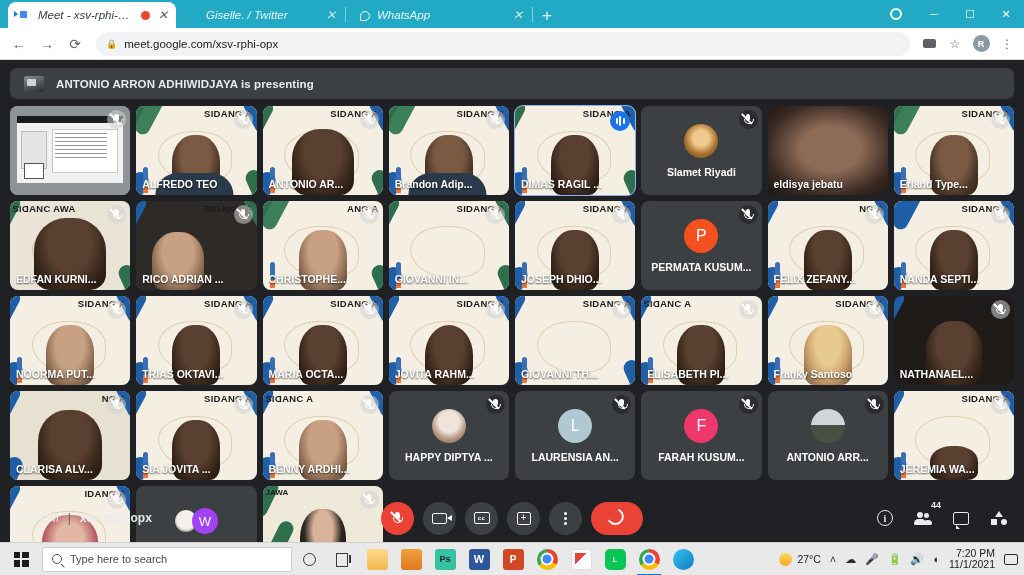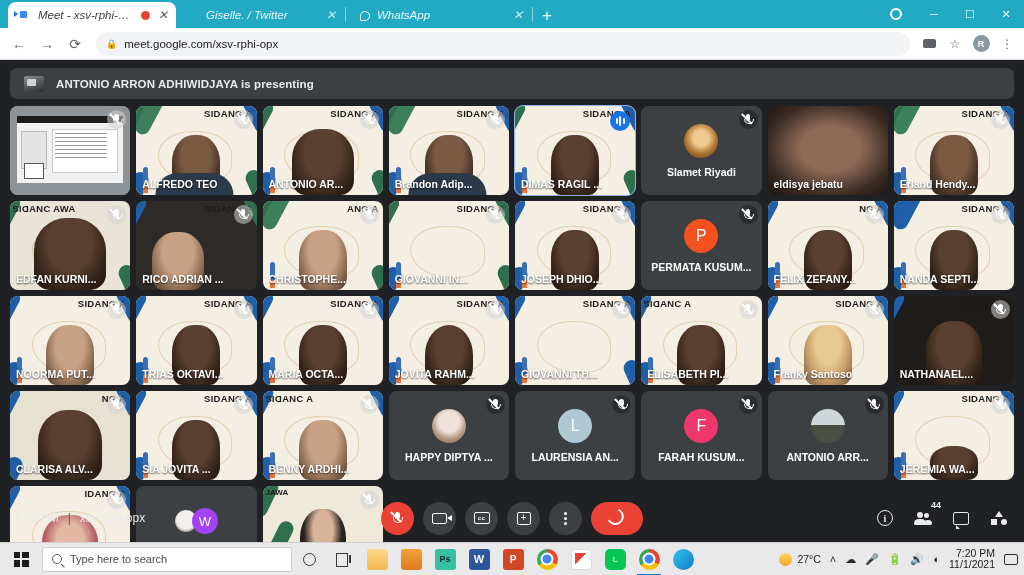--- a/index.html
+++ b/index.html
@@ -228,21 +228,21 @@
       background:radial-gradient(ellipse at 50% 32%, #d8b39a 0 30%, #2c2521 58%, #141110 100%);
       border-radius:44% 44% 16% 16%;}
 
   
   .meetbar {
     position:absolute; left:0; right:0; bottom:0; height:48px;
     display:flex; align-items:center; padding: 0 14px;
   }
   .meet-time { color:#e8eaed; font-size:12px; display:flex; align-items:center; gap:9px; }
   .meet-time .bar { color:#5f6368; }
-  .meet-code { font-weight:normal; }
+  .meet-code { font-weight:bold; }
   .center-ctrls { position:absolute; left:50%; transform:translateX(-50%); display:flex; align-items:center; gap:9px; }
   .rbtn { width:33px;height:33px;border-radius:50%;background:#3c4043;display:flex;align-items:center;justify-content:center; }
   .rbtn.red { background:#ea4335; }
   .hang { width:52px;height:33px;border-radius:17px;background:#ea4335;display:flex;align-items:center;justify-content:center; }
   .phone-glyph{ width:17px;height:11px; position:relative; }
   .phone-glyph::before{
     content:""; position:absolute; inset:0;
     border:2.6px solid #fff; border-bottom:none;
     border-radius: 11px 11px 0 0;
     transform: rotate(133deg);
@@ -492,21 +492,21 @@
         <div class="vbg">
             <span class="blob bL1"></span>
             <span class="blob bL2"></span>
             <span class="blob bR1"></span>
             <span class="blob bB1"></span>
             <span class="swirl"></span>
             <span class="pen"></span>
           <span class="sidang">SIDANG A</span>
           <span class="head"></span>
         </div>
-        <span class="tile-name">Erland Hendy...</span>
+        <span class="tile-name">Erland Type...</span>
         <span class="mic-off onbg">
             <span class="mic-glyph">
               <span class="mic-slash"></span>
             </span>
           </span>
       </div>
 
       <div class="tile">
         <div class="vbg" style="background:#e9e4d6;">
             <span class="blob bL1" style="background:#2f6f4e"></span>

